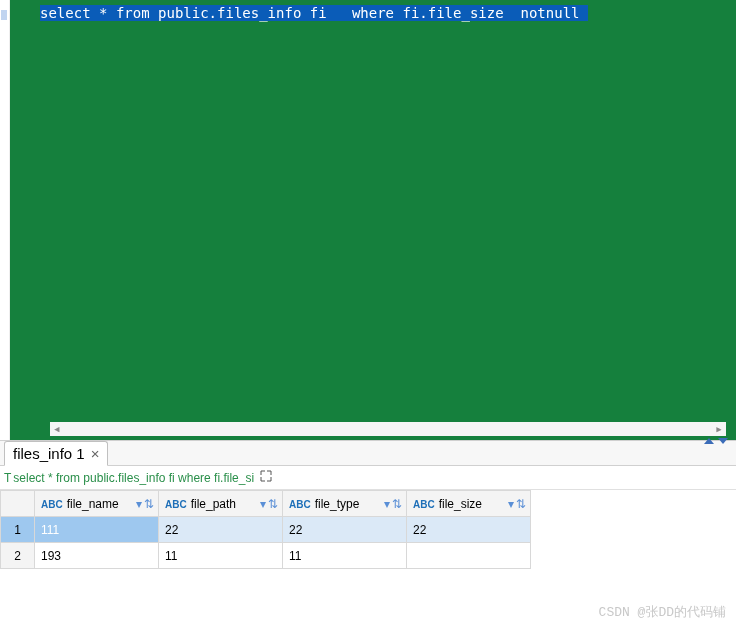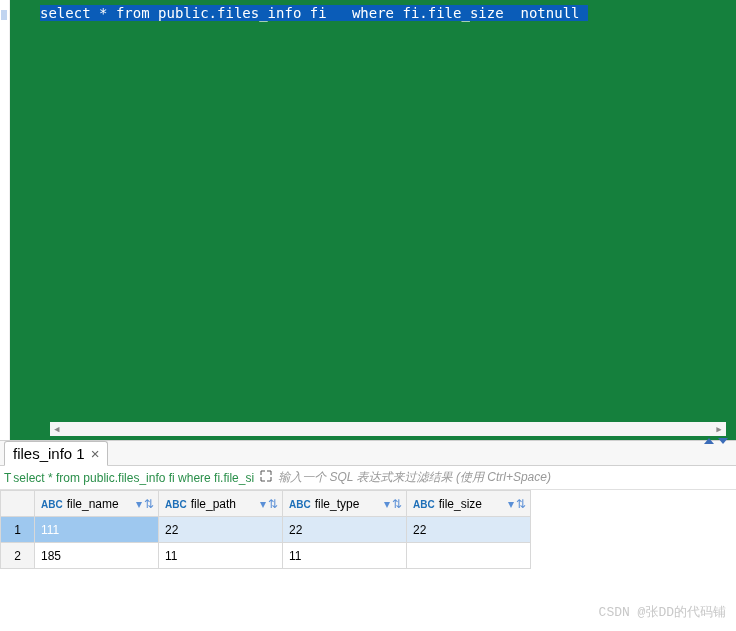--- a/index.html
+++ b/index.html
@@ -174,21 +174,20 @@
 </div>
 
 <div class="query-row">
   <span style="color:#2a8f4a;margin-right:2px;">T </span>
   <span class="query-text">select * from public.files_info fi where fi.file_si</span>
   <span class="expand-icon">
     <svg width="12" height="12" viewBox="0 0 12 12">
         <path d="M1 5 L1 1 L5 1 M7 1 L11 1 L11 5 M11 7 L11 11 L7 11 M5 11 L1 11 L1 7" stroke="#555" fill="none" stroke-width="1"></path>
       </svg>
   </span>
-  <span class="filter-input">输入一个 SQL 表达式来过滤结果 (使用 Ctrl+Space)</span>
 </div>
 
 <table class="grid" id="grid">
   <thead>
     <tr>
       <th class="corner"></th>
     <th class="col-header"><span class="col-type">ABC</span>file_name<span class="col-icons">
             <span>▾</span>
             <span>⇅</span>
           </span></th>
@@ -209,21 +208,21 @@
   <tbody id="grid-body">
       <tr class="row-selected">
         <td class="row-header">1</td>
         <td class="cell cell-selected">111</td>
         <td class="cell">22</td>
         <td class="cell">22</td>
         <td class="cell">22</td>
       </tr>
       <tr>
         <td class="row-header">2</td>
-        <td class="cell">185</td>
+        <td class="cell">193</td>
         <td class="cell">11</td>
         <td class="cell">11</td>
         <td class="cell"></td>
       </tr>
     </tbody>
 </table>
 
 <div class="watermark">CSDN @张DD的代码铺</div>
 
 </body></html>

